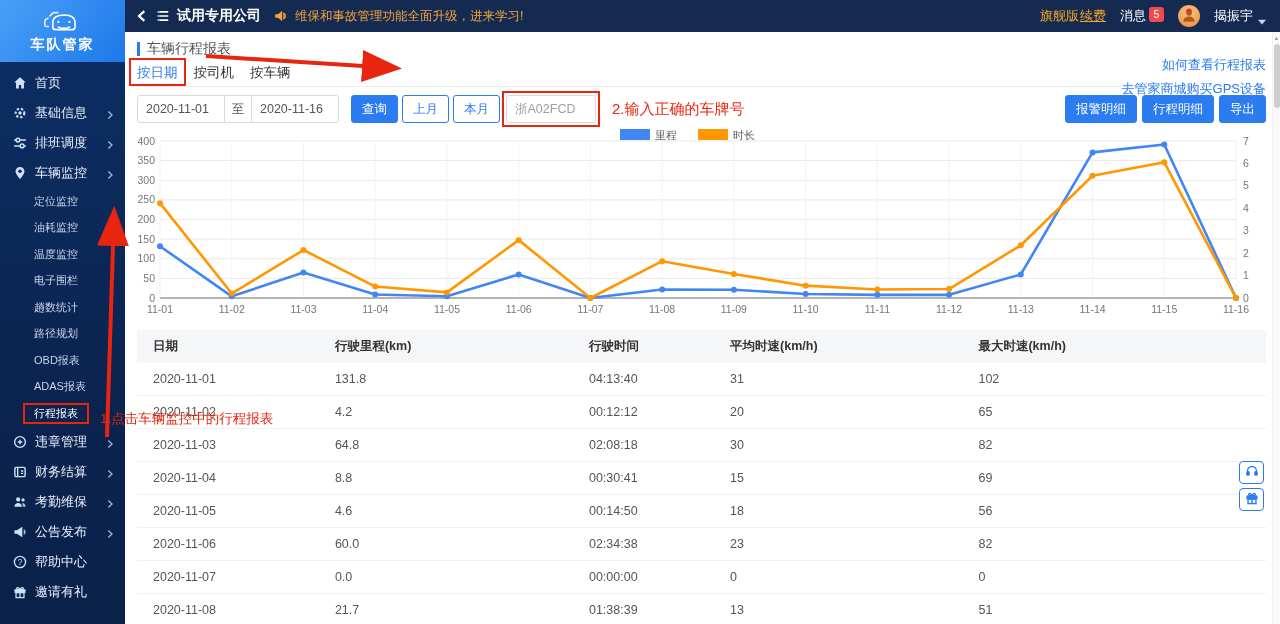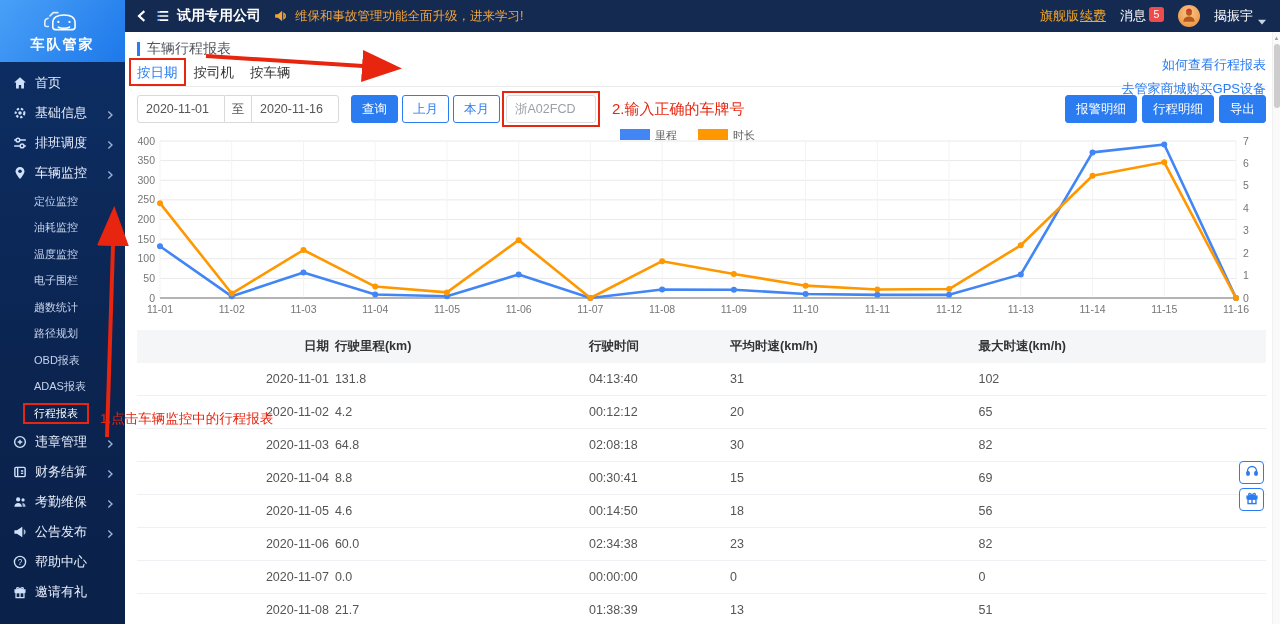--- a/index.html
+++ b/index.html
@@ -65,21 +65,21 @@
   .plate-wrap { margin-left:6px; }
   .plate-input { width:90px; height:28px; border:1px solid #d9d9d9; border-radius:3px; font-size:12.5px; color:#9aa0a6; padding:0 8px; outline:none; font-family:inherit; }
   .actions { margin-left:auto; display:flex; gap:5px; }
   .actions .btn { margin-left:0; background:#2b7cf0; color:#fff; border:1px solid #2b7cf0; }
 
   .chart-wrap { margin-top:2px; height:198px; }
 
   table { border-collapse:collapse; width:100%; margin-top:6px; table-layout:fixed; }
   thead th { background:#f5f6f8; font-size:12.5px; color:#333; font-weight:bold; text-align:left; padding:8px 0 8px 6px; }
   tbody td { font-size:12.5px; color:#555; text-align:left; padding:9px 0 9px 6px; border-bottom:1px solid #eef0f3; }
-  thead th:first-child, tbody td:first-child { padding-left:16px;text-align:right; }
+  thead th:first-child, tbody td:first-child { padding-left:16px; }
 
   
   .float-btns { position:absolute; right:16px; top:461px; display:flex; flex-direction:column; gap:4px; z-index:7; }
   .float-btn { width:25px; height:23px; background:#fff; border:1px solid #2b7cf0; border-radius:4px; display:flex; align-items:center; justify-content:center; color:#2b7cf0; cursor:pointer; }
   .float-btn svg { width:14px; height:14px; }
   .scrollbar { position:absolute; right:0; top:32px; bottom:0; width:8px; background:#fafafa; border-left:1px solid #f0f0f0; z-index:8; }
   .sb-arrow { font-size:6px; color:#9d9d9d; text-align:center; padding-top:3px; }
   .sb-thumb { width:6px; height:64px; background:#cdcdcd; border-radius:3px; margin:3px auto 0; }
 
   

